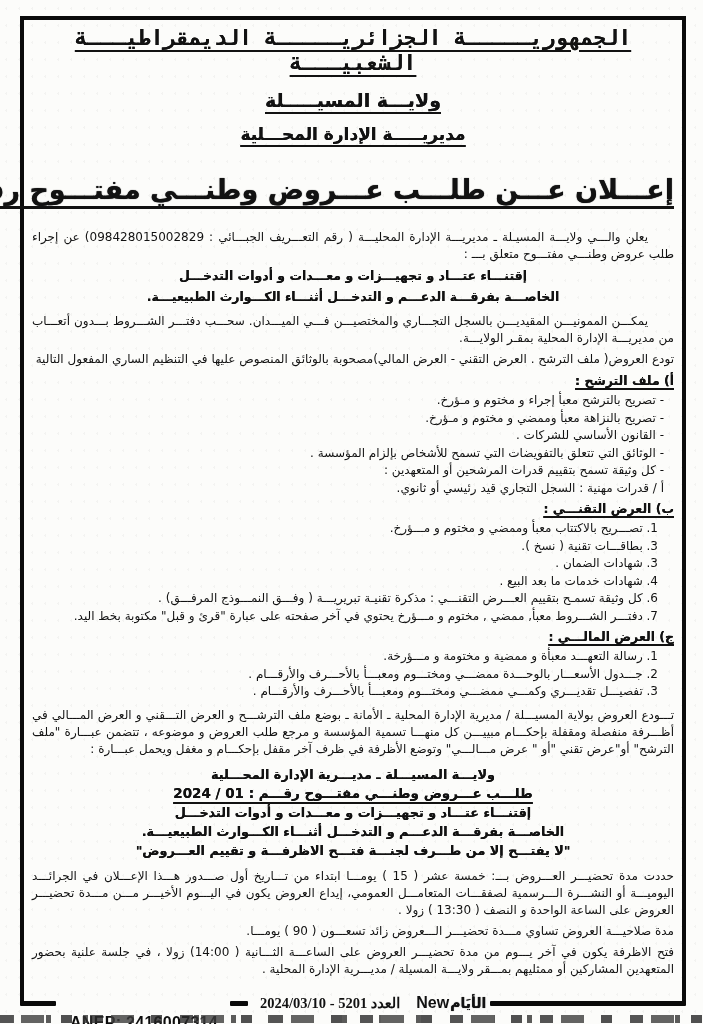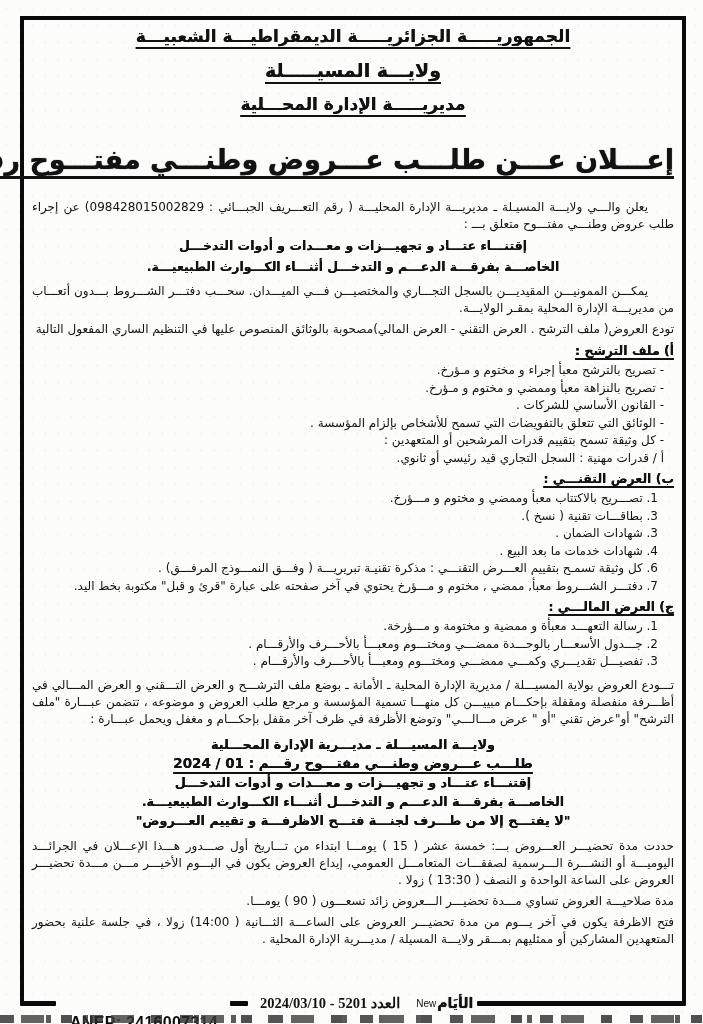--- a/index.html
+++ b/index.html
@@ -22,21 +22,21 @@
   .content{
     position:absolute;left:32px;top:26px;width:642px;
     direction:rtl;text-align:right;
   }
   .hdr{
     font-weight:bold;text-align:center;
     text-decoration:underline;text-decoration-thickness:2.2px;text-underline-offset:5px;
     text-shadow:0 0 0.5px currentColor;
     margin:0 0 13px 0;
   }
-  .hdr1{font-size:17px;letter-spacing:0.5px;}
+  .hdr1{font-size:21px;letter-spacing:0.5px;font-family:Liberation Mono, monospace;}
   .hdr2{font-size:19px;}
   .hdr3{font-size:17px;margin-bottom:0;}
   .main-title{
     font-size:27px;font-weight:bold;white-space:nowrap;text-align:center;
     text-shadow:0 0 0.9px currentColor;
     text-decoration:underline;text-decoration-thickness:3px;text-underline-offset:7px;
     margin:30px 0 24px 0;
   }
   .body-txt{font-size:12px;line-height:17px;}
   p.para{margin:0 0 4px 0;text-align:justify;}
@@ -63,21 +63,21 @@
   .dash{width:18px;margin:0 12px;}
   .anep{
     font-family:"Liberation Sans", sans-serif;font-weight:bold;font-size:16px;
     color:#0d0d0d;white-space:nowrap;letter-spacing:0.3px;margin-top:40px;
   }
   .issue{
     direction:rtl;font-weight:bold;font-size:14.5px;white-space:nowrap;
     font-family:Liberation Serif, serif;margin-right:10px;
   }
   .logo-latin{
-    font-family:"Liberation Sans", sans-serif;font-size:10px;font-weight:normal;
+    font-family:"Liberation Sans", sans-serif;font-size:16px;font-weight:bold;
     margin:0 1px 0 6px;align-self:center;
   }
   .logo-ar{
     font-size:14px;font-weight:bold;direction:rtl;
     text-shadow:0 0 0.8px currentColor;letter-spacing:-1px;
     margin-right:4px;
   }
   .tail{flex:1;}
   .smudge{
     position:absolute;left:0;right:0;bottom:1px;height:8px;opacity:0.8;

